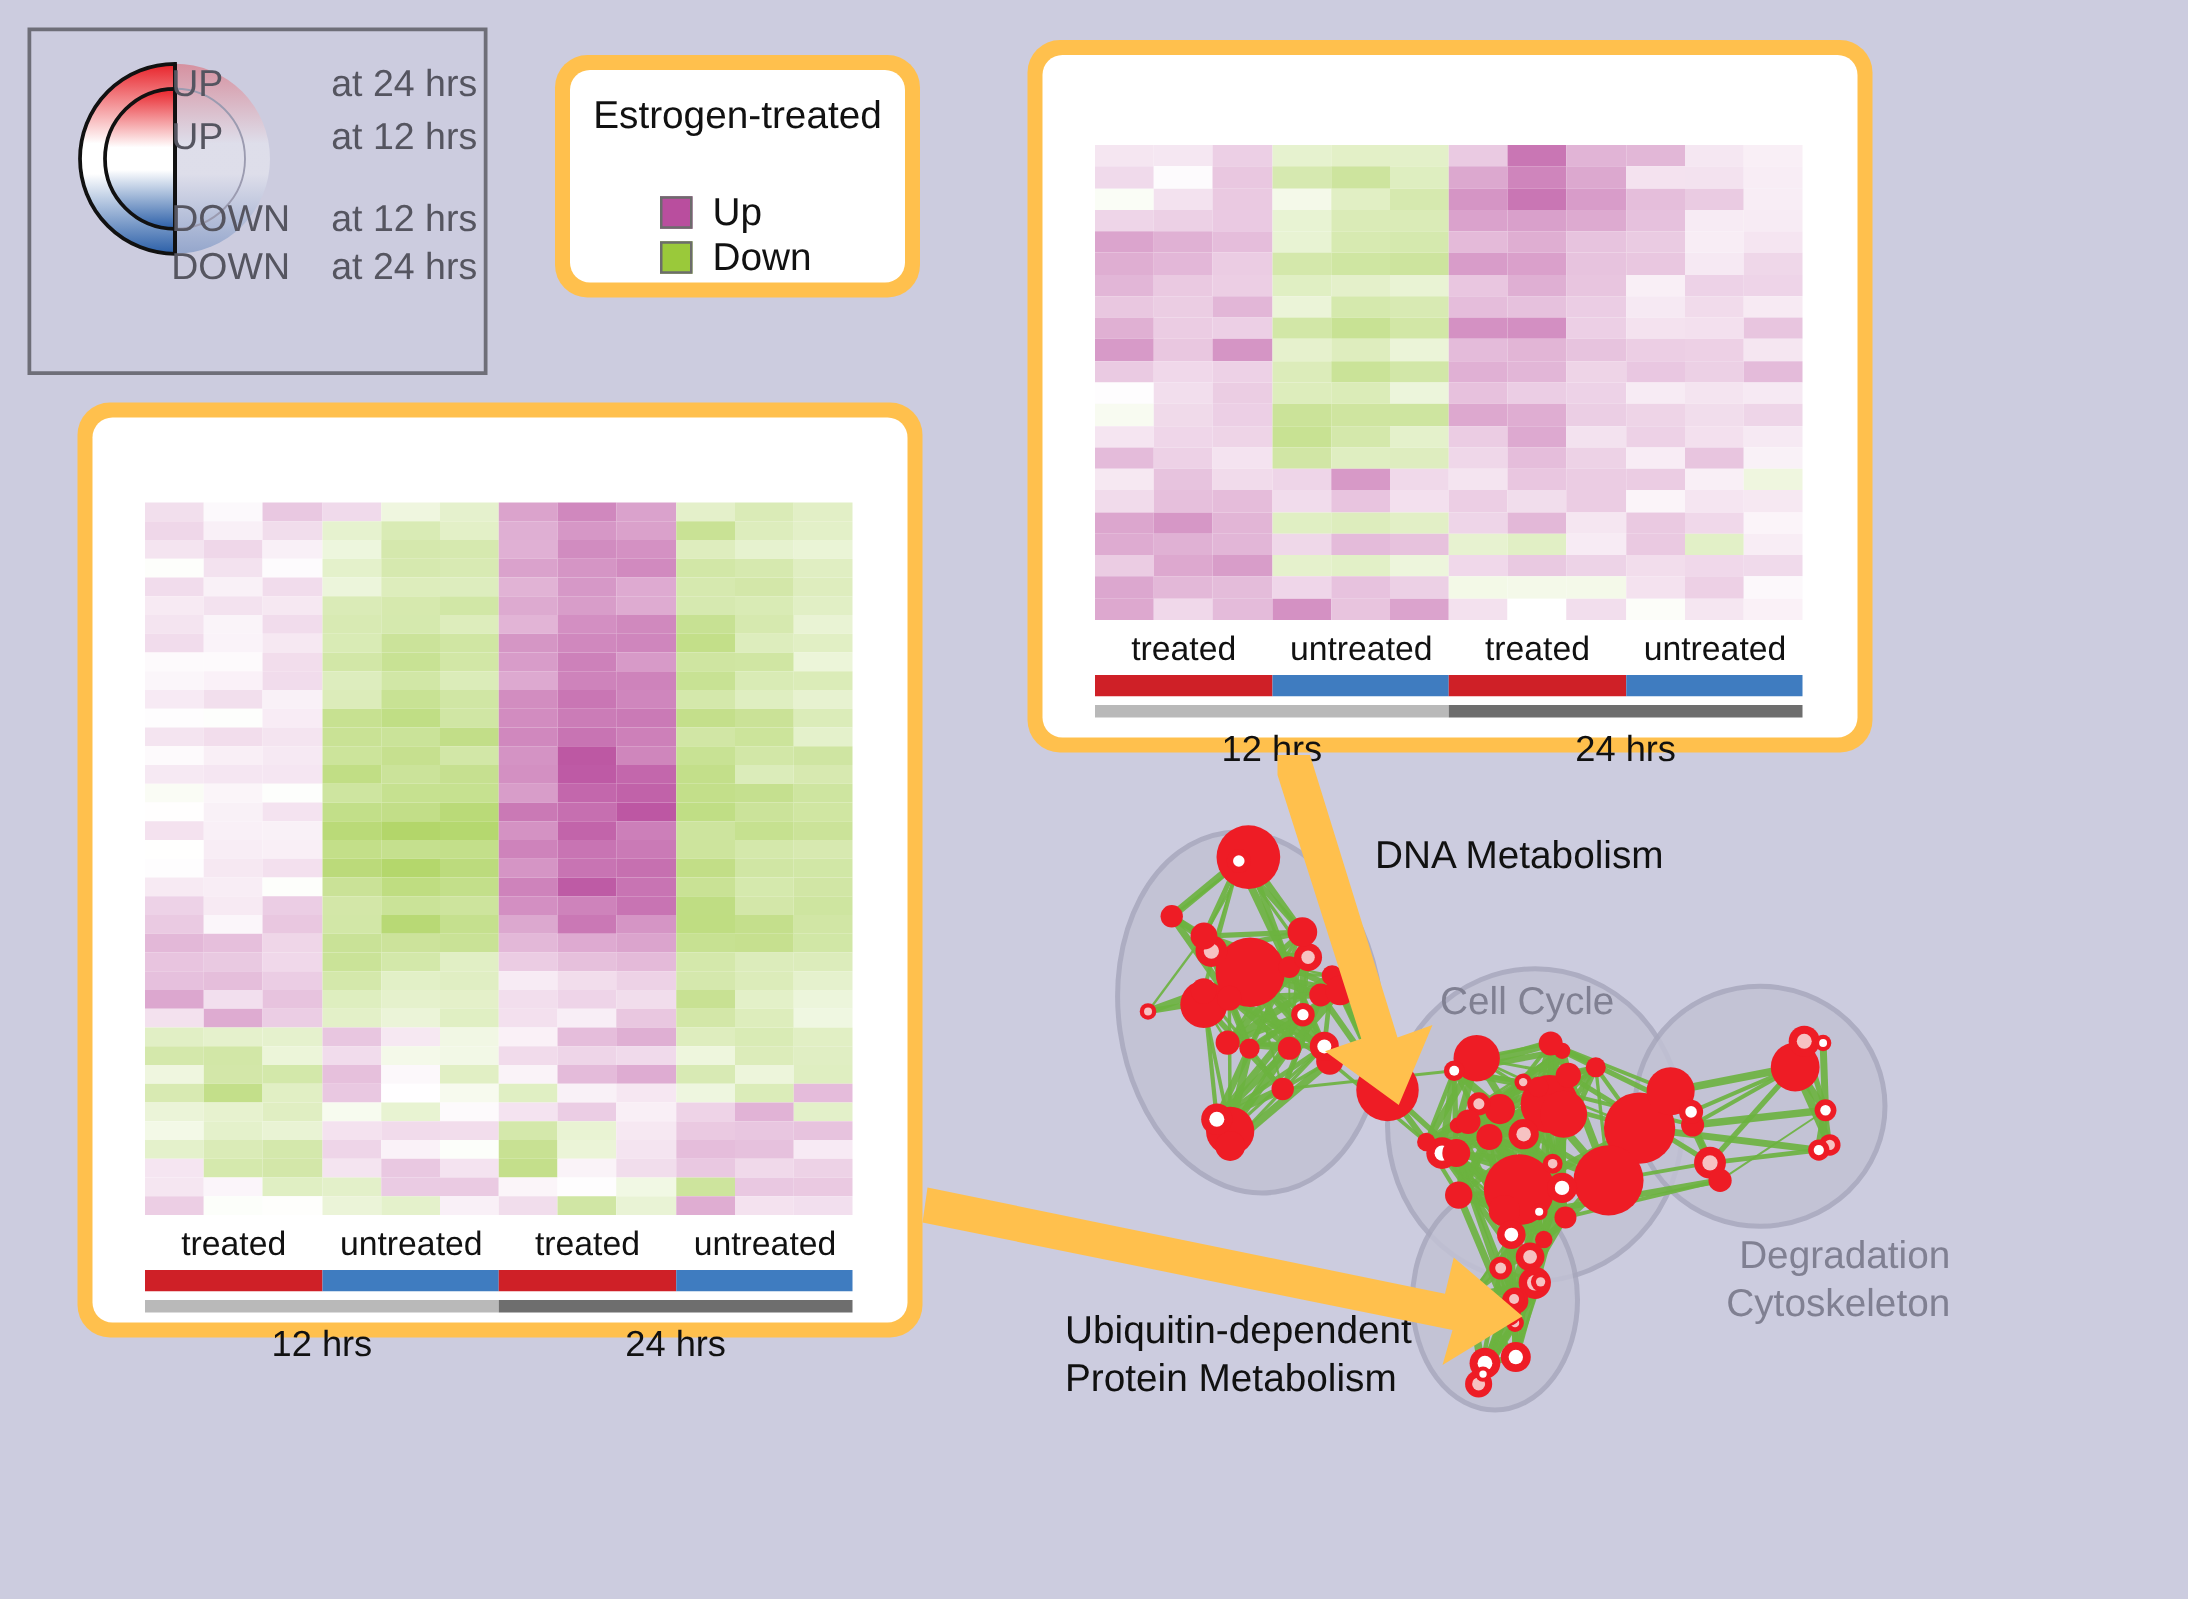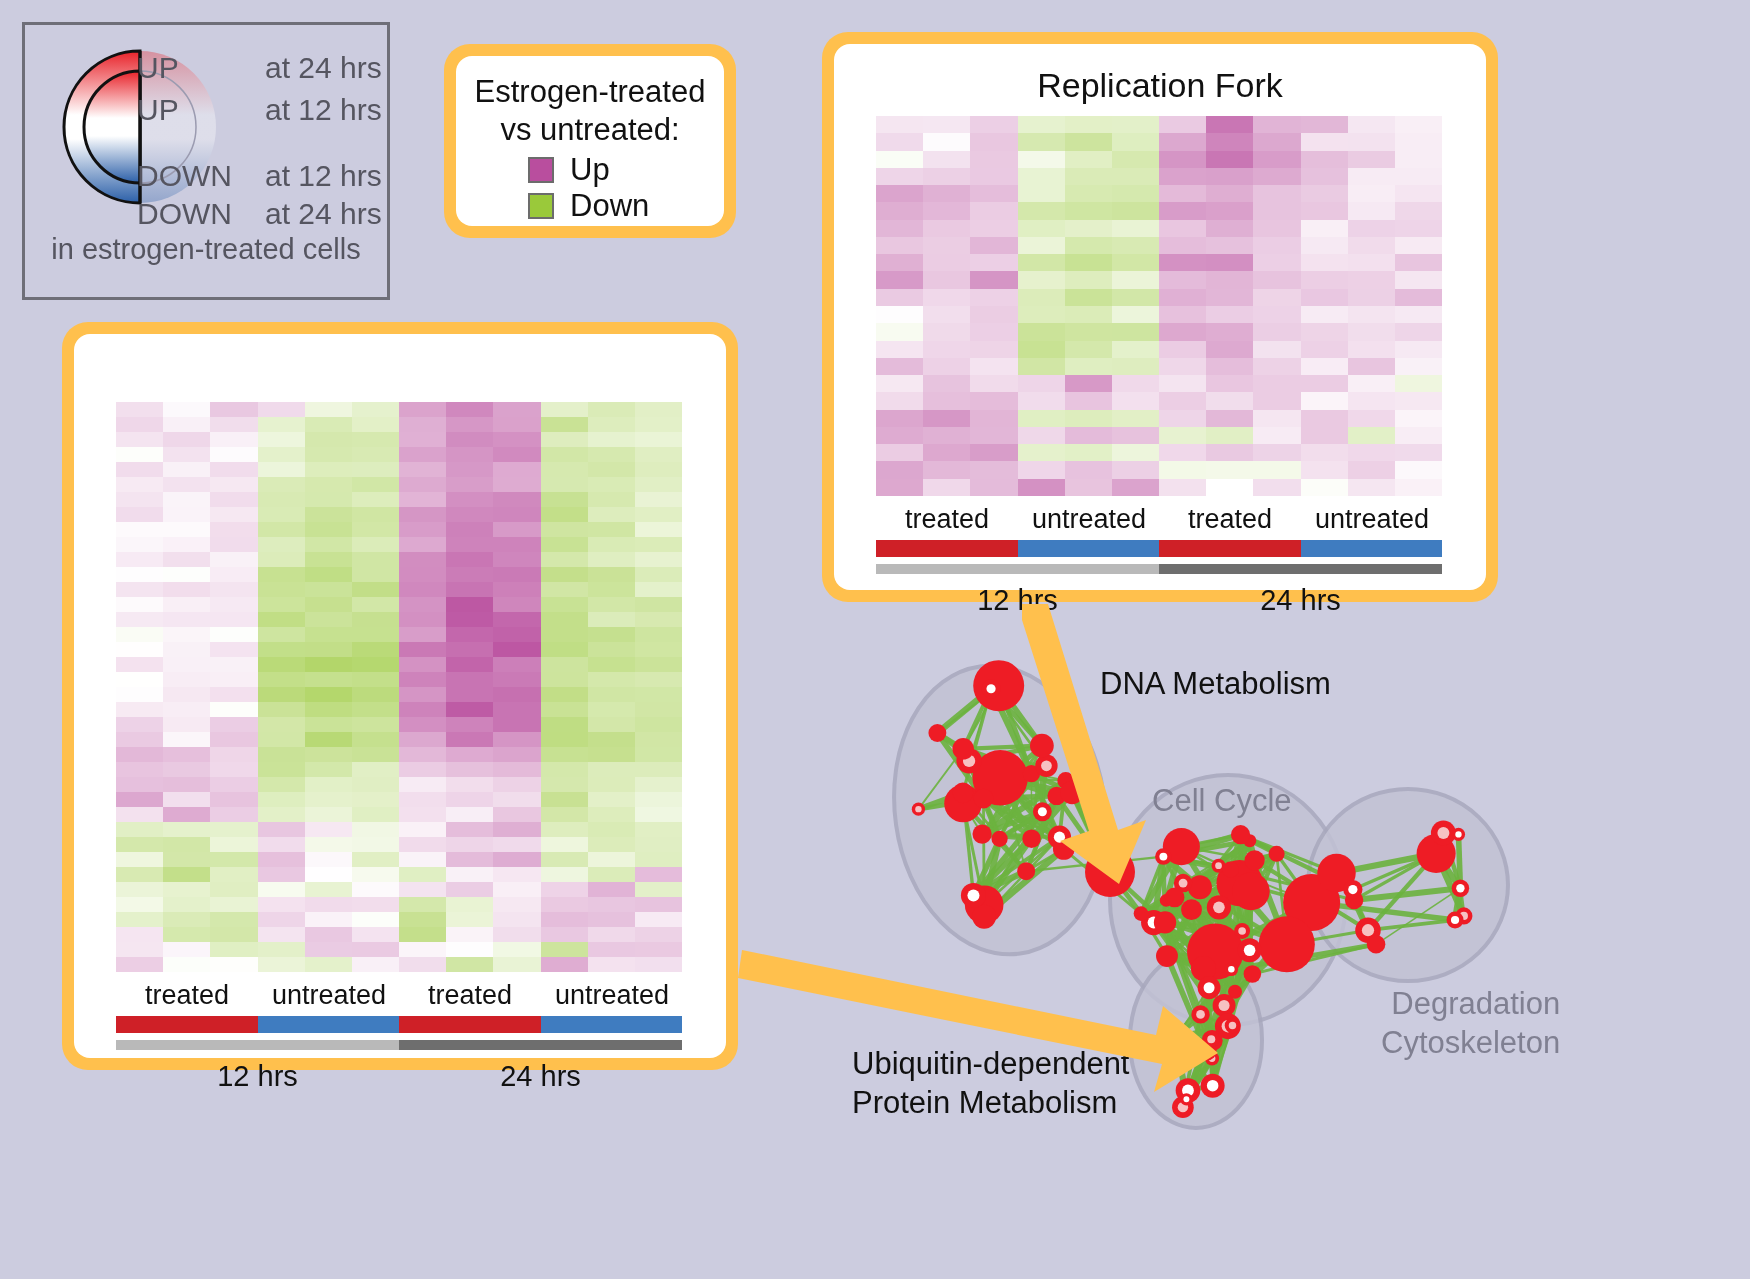--- a/index.html
+++ b/index.html
@@ -89,41 +89,38 @@
 
   <div class="key-row" style="left:112px;top:26px;">UP</div>
   <div class="key-row" style="left:240px;top:26px;">at 24 hrs</div>
   <div class="key-row" style="left:112px;top:68px;">UP</div>
   <div class="key-row" style="left:240px;top:68px;">at 12 hrs</div>
   <div class="key-row" style="left:112px;top:134px;">DOWN</div>
   <div class="key-row" style="left:240px;top:134px;">at 12 hrs</div>
   <div class="key-row" style="left:112px;top:172px;">DOWN</div>
   <div class="key-row" style="left:240px;top:172px;">at 24 hrs</div>
 
-  <div class="key-foot" style="top:208px;">in estrogen-treated cells</div>
 </div>
 
 <div class="abs orange-panel" id="legend-panel">
   <div class="panel-inner">
     <div class="lg-line" style="top:18px;">Estrogen-treated</div>
-    <div class="lg-line" style="top:56px;">vs untreated:</div>
     <div class="lg-item" style="left:72px;top:96px;">
       <span class="sw" id="sw-up" style="background: rgb(185, 78, 158);"></span>
       <span>Up</span>
     </div>
     <div class="lg-item" style="left:72px;top:132px;">
       <span class="sw" id="sw-down" style="background: rgb(154, 201, 58);"></span>
       <span>Down</span>
     </div>
   </div>
 </div>
 
 <div class="abs orange-panel" id="rf-panel" style="left:822px;top:32px;width:676px;height:570px;">
   <div class="panel-inner">
-    <div class="panel-title" style="top:22px;">Replication Fork</div>
 
     <div class="hm" id="hm-rf" style="left: 42px; top: 72px; width: 566px; height: 380px; grid-template-columns: repeat(12, 1fr); grid-template-rows: repeat(22, 1fr);">
         <i style="background: rgb(245, 230, 241);"></i>
         <i style="background: rgb(245, 231, 242);"></i>
         <i style="background: rgb(236, 207, 229);"></i>
         <i style="background: rgb(230, 242, 207);"></i>
         <i style="background: rgb(227, 240, 199);"></i>
         <i style="background: rgb(227, 240, 201);"></i>
         <i style="background: rgb(234, 202, 226);"></i>
         <i style="background: rgb(201, 118, 180);"></i>

